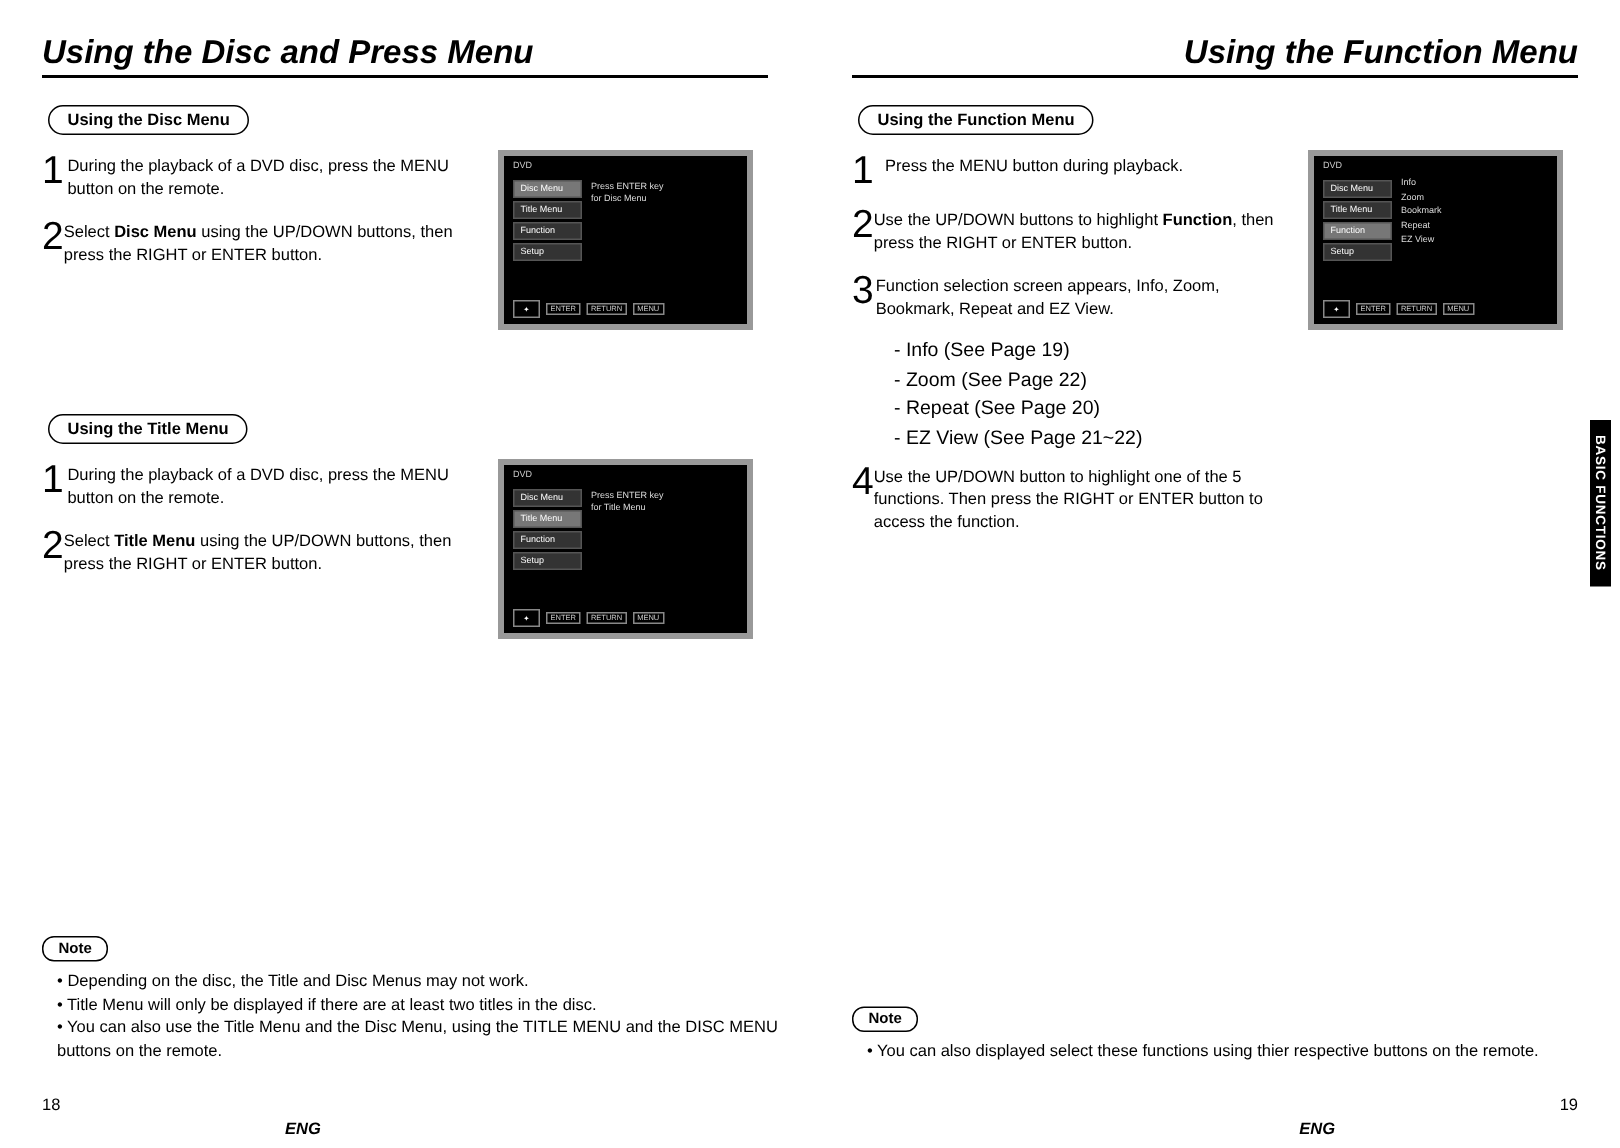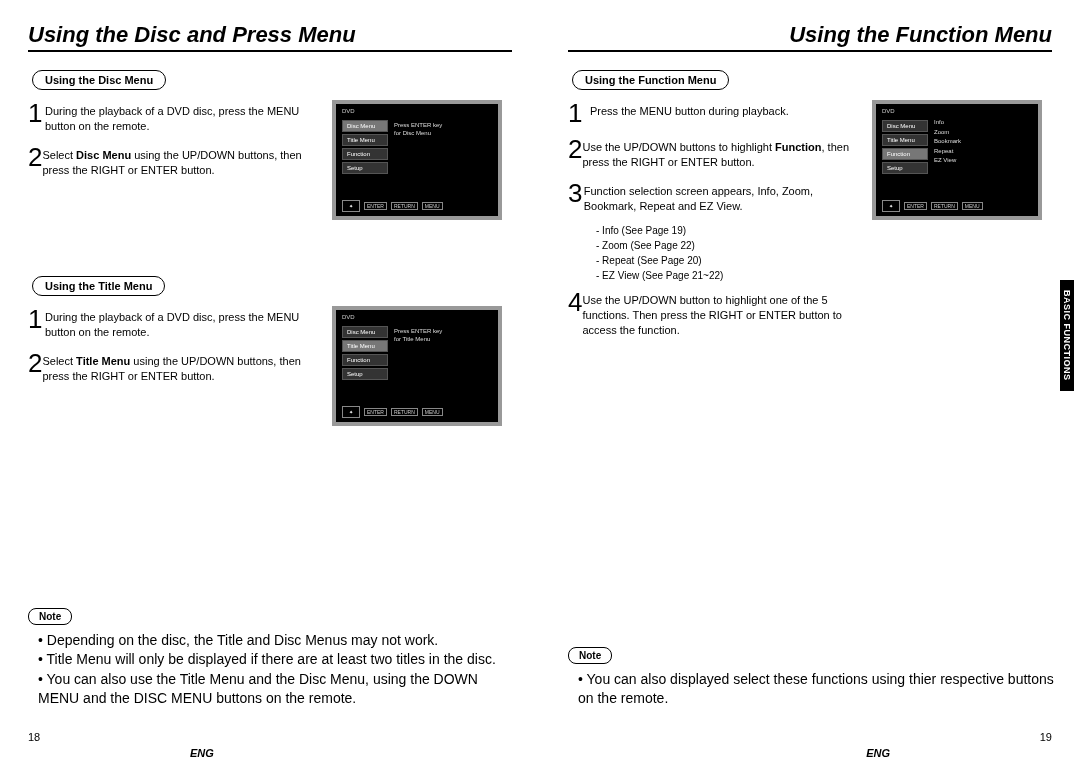--- a/index.html
+++ b/index.html
@@ -10,25 +10,25 @@
     .page-right .page-title { text-align: right; }
     .rule { border: none; border-top: 2px solid #000; margin-bottom: 14px; }
     .pill { display: inline-block; border: 1.5px solid #000; border-radius: 10px; padding: 3px 12px; font-size: 11px; font-weight: bold; margin: 4px 0 10px 4px; }
     .content-row { display: flex; align-items: flex-start; }
     .steps-col { flex: 1; }
     .illus-col { width: 180px; margin-left: 8px; }
     .step { display: flex; margin-bottom: 10px; align-items: flex-start; }
     .step-num { font-size: 26px; font-weight: 300; width: 22px; line-height: 1; }
     .step-text { font-size: 11px; line-height: 1.35; padding-top: 4px; }
     .step-text b { font-weight: bold; }
-    .sublist { margin: 2px 0 6px 28px; font-size: 10px; line-height: 1.5; }
+    .sublist { margin: 2px 0 6px 28px; font-size: 13px; line-height: 1.5; }
     .sublist div::before { content: "- "; }
     .note-label { display: inline-block; border: 1.5px solid #000; border-radius: 8px; padding: 2px 10px; font-size: 10px; font-weight: bold; margin-bottom: 6px; }
     .note-block { position: absolute; bottom: 56px; left: 28px; right: 18px; }
-    .note-list { font-size: 14px; line-height: 1.4; margin-left: 10px; }
+    .note-list { font-size: 11px; line-height: 1.4; margin-left: 10px; }
     .note-list div::before { content: "• "; }
     .page-num { position: absolute; bottom: 22px; font-size: 11px; }
     .page-left .page-num { left: 28px; }
     .page-right .page-num { right: 28px; }
     .eng { position: absolute; bottom: 6px; font-size: 11px; font-weight: bold; font-style: italic; }
     .page-left .eng { left: 190px; }
     .page-right .eng { right: 190px; }
     
     .screen { width: 170px; height: 120px; border: 4px solid #999; background: #000; color: #fff; font-size: 6px; position: relative; margin-bottom: 20px; padding: 2px; }
     .screen .dvd { font-size: 6px; color: #ccc; padding: 2px 4px; }
@@ -128,21 +128,21 @@
           </div>
         </div>
       </div>
     </div>
 
     <div class="note-block">
       <div class="note-label">Note</div>
       <div class="note-list">
         <div>Depending on the disc, the Title and Disc Menus may not work.</div>
         <div>Title Menu will only be displayed if there are at least two titles in the disc.</div>
-        <div>You can also use the Title Menu and the Disc Menu, using the DOWN MENU and the DISC MENU buttons on the remote.</div>
+        <div>You can also use the Title Menu and the Disc Menu, using the TITLE MENU and the DISC MENU buttons on the remote.</div>
       </div>
     </div>
 
     <div class="page-num">18</div>
     <div class="eng">ENG</div>
   </div>
 
   <div class="page page-right">
     <div class="page-title">Using the Function Menu</div>
     <hr class="rule">

